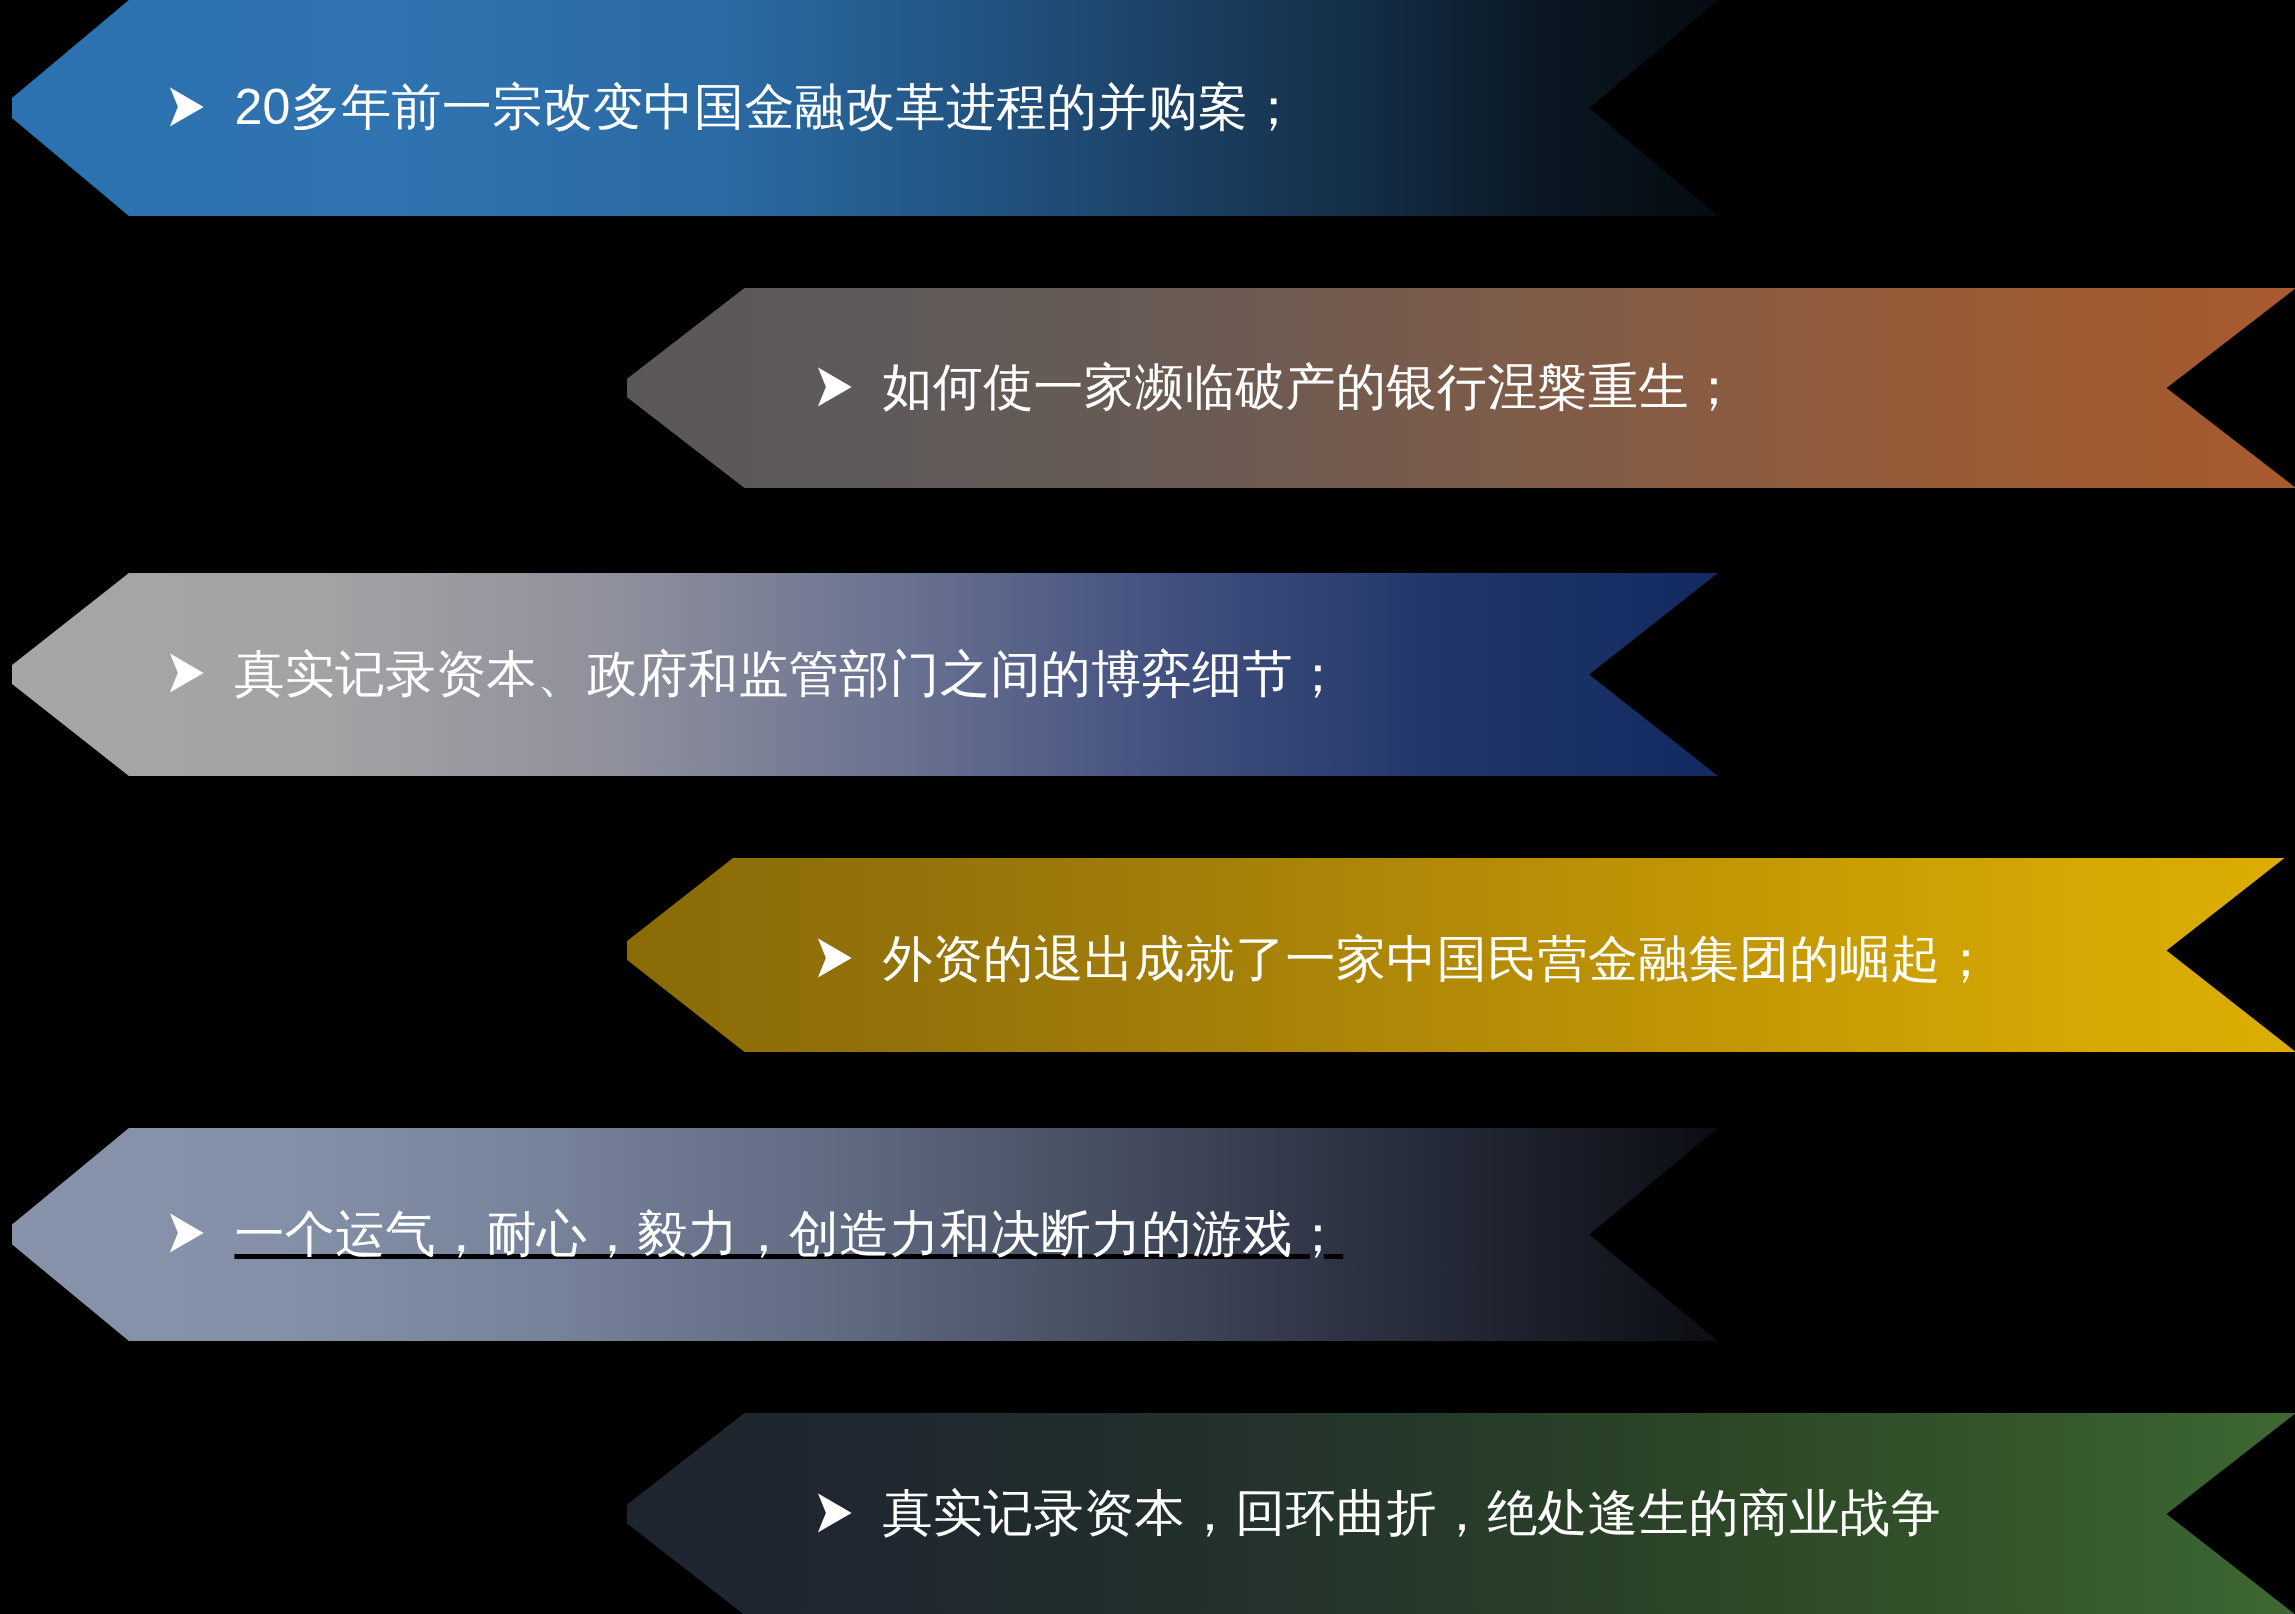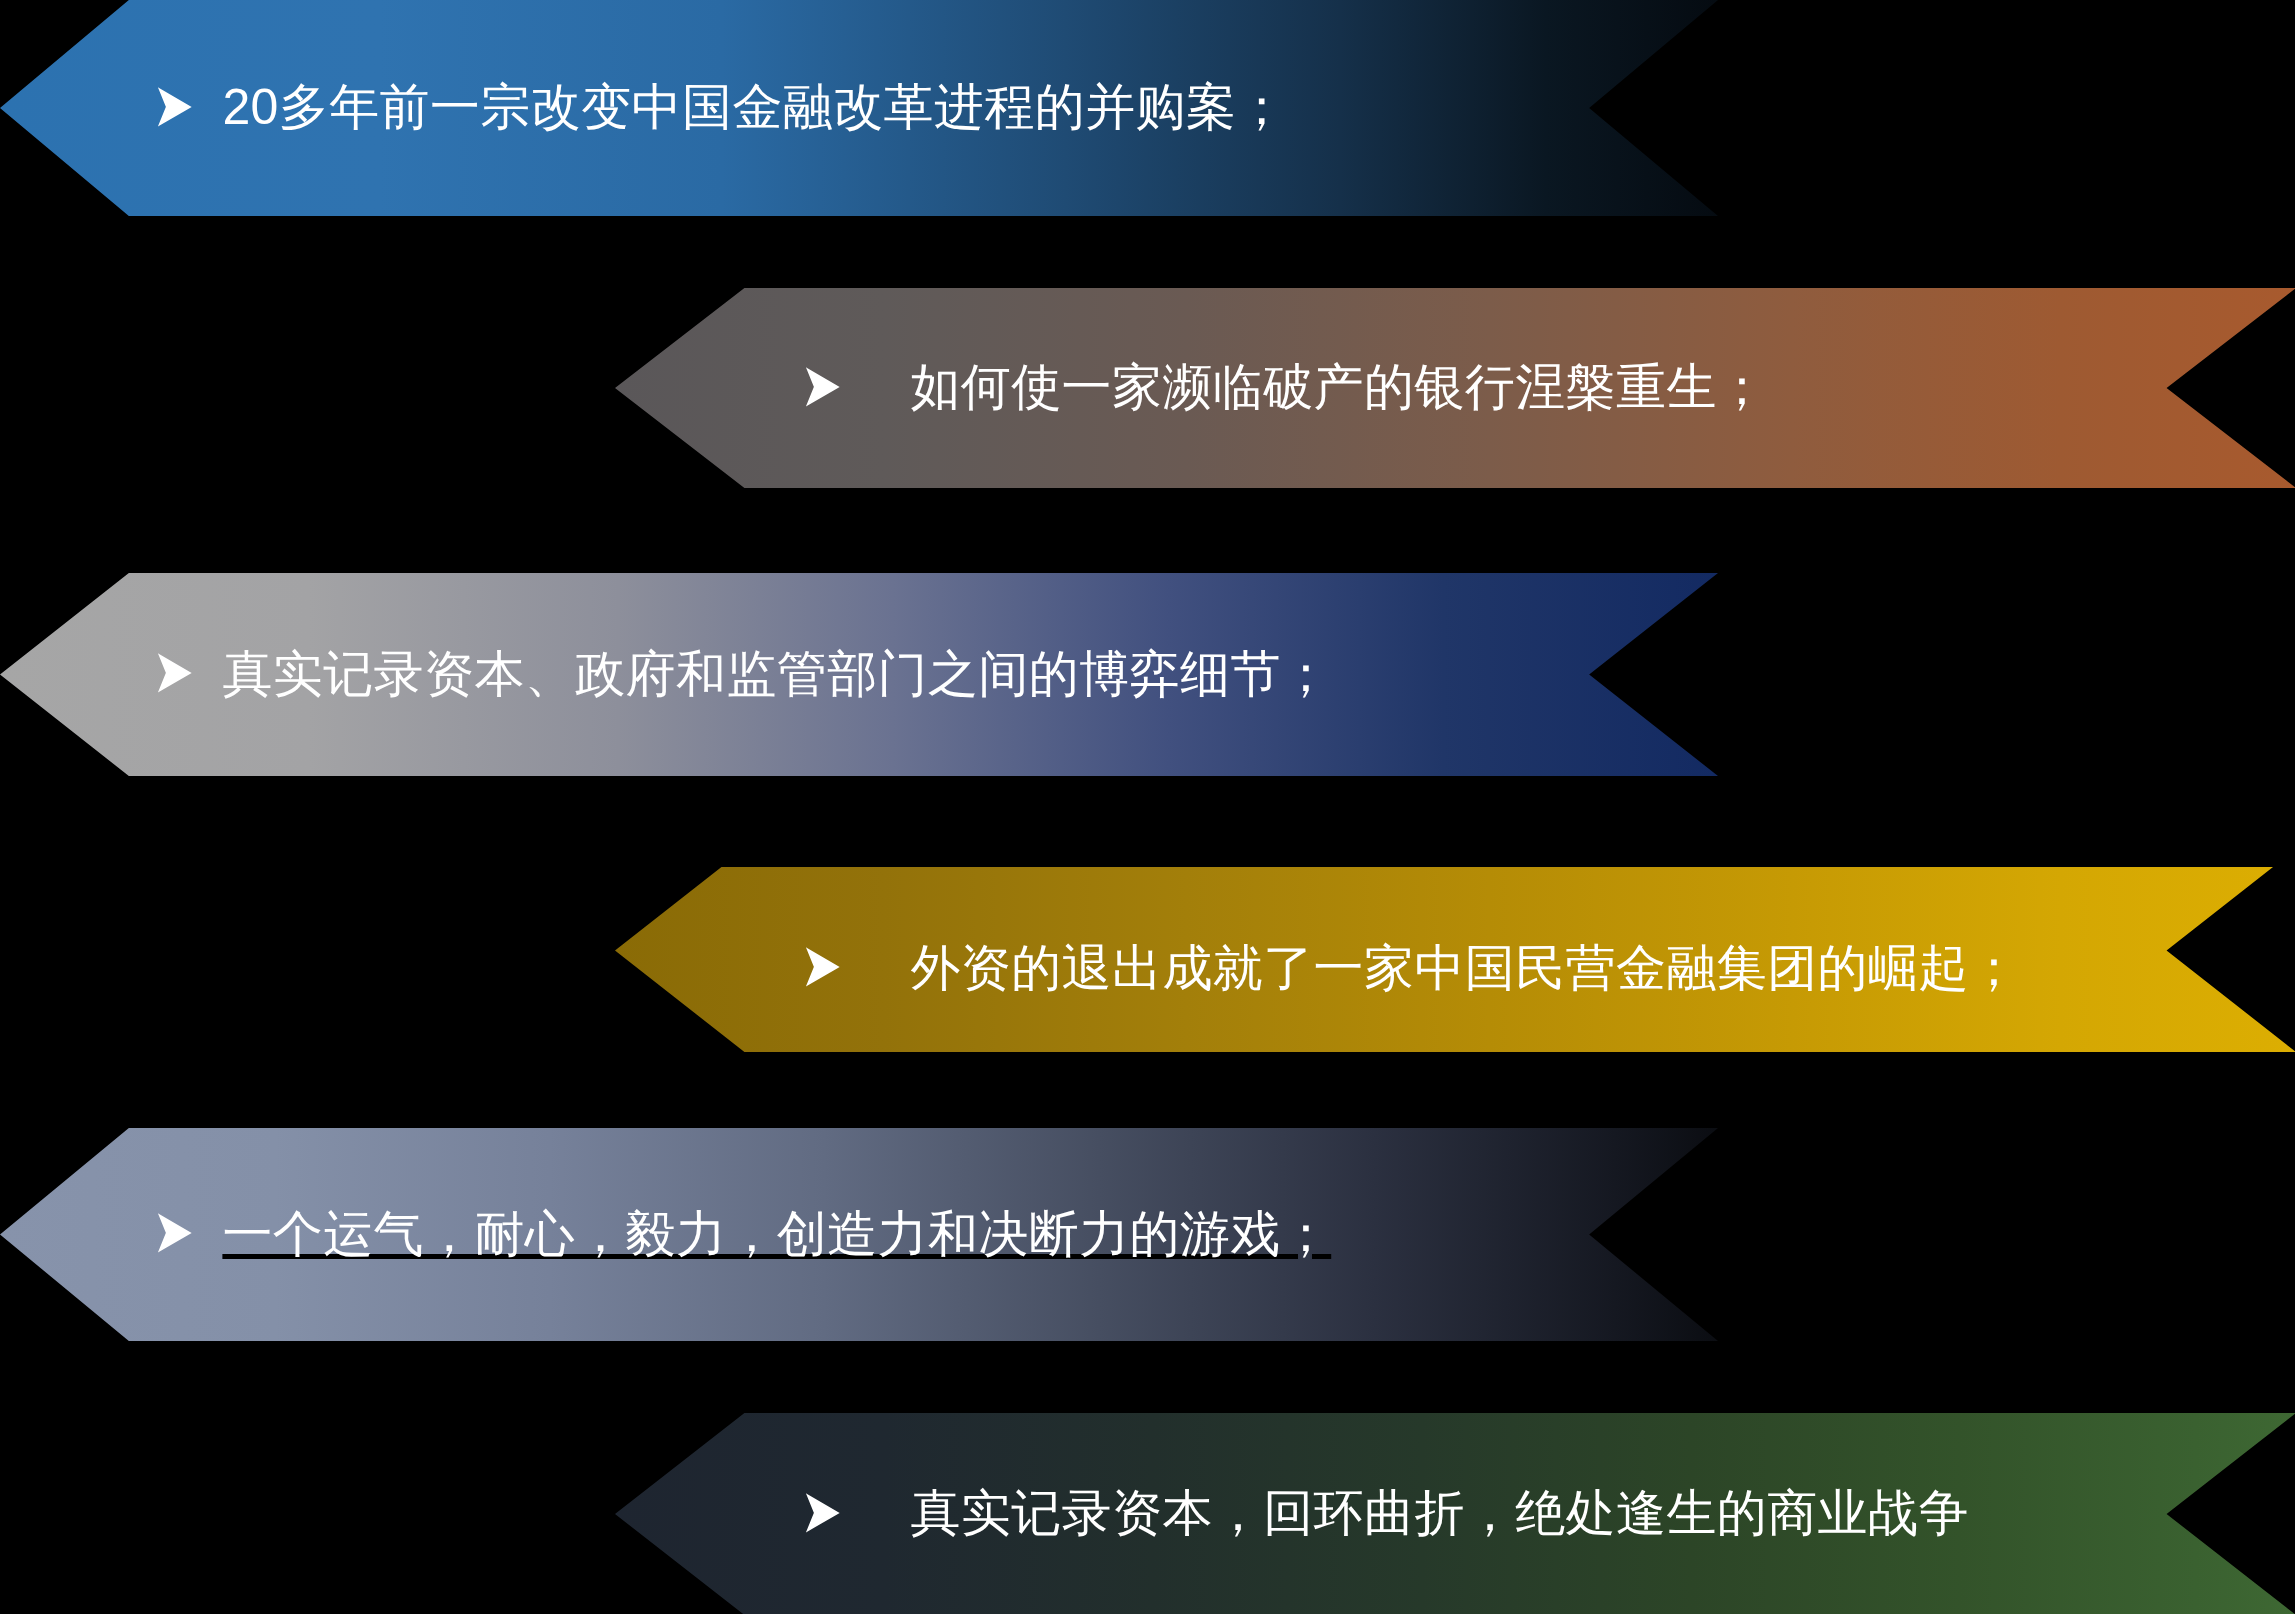--- a/index.html
+++ b/index.html
@@ -21,24 +21,25 @@
     left: 0;
     top: 0;
     width: 2295px;
     height: 1615px;
     background: #000000;
   }
 
   .chevron {
     position: absolute;
     display: flex;
-    align-items: flex-start;
+    align-items: center;
     box-sizing: border-box;
     
     clip-path: polygon(0% 50%, 5.6% 0%, 100% 0%, 94.4% 50%, 100% 100%, 5.6% 100%);
+    padding-left: 12px;
   }
 
   
   .chev-left {
     left: 0px;
     width: 1718px;
     clip-path: polygon(0% 50%, 7.5% 0%, 100% 0%, 92.5% 50%, 100% 100%, 7.5% 100%);
   }
   
   .chev-right {
@@ -50,21 +51,20 @@
   .chev-body {
     display: flex;
     align-items: center;
     width: 100%;
     height: 100%;
     padding-left: 153px;
     box-sizing: border-box;
   }
   .chev-right .chev-body {
     padding-left: 186px;
-    gap: 40px;
   }
 
   .bullet {
     color: #ffffff;
     font-size: 40px;
     line-height: 1;
     margin-right: 27.4px;
     flex: 0 0 auto;
     transform: translateY(-1.6px);
   }

